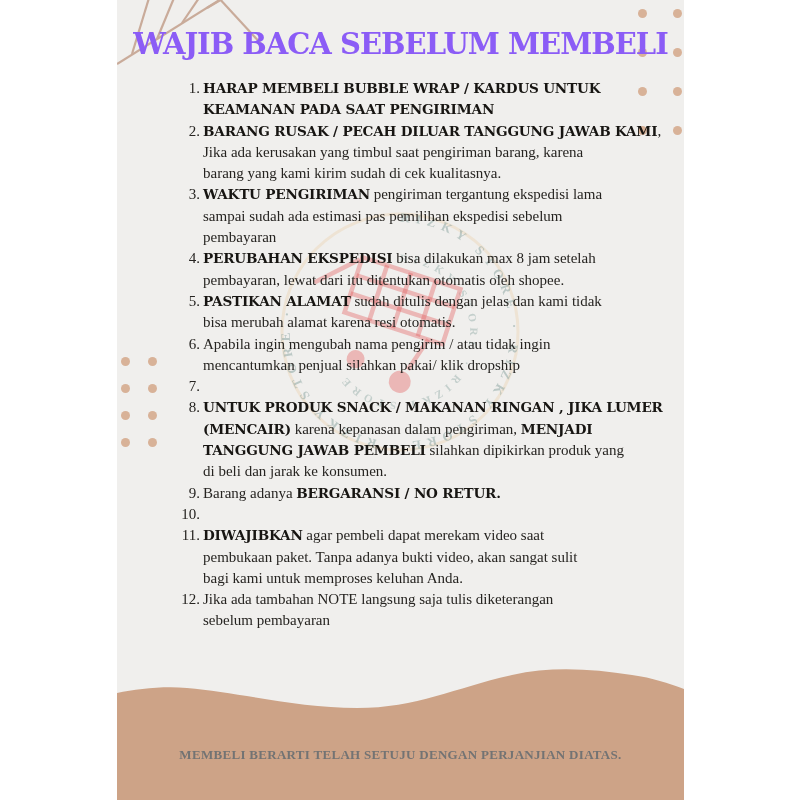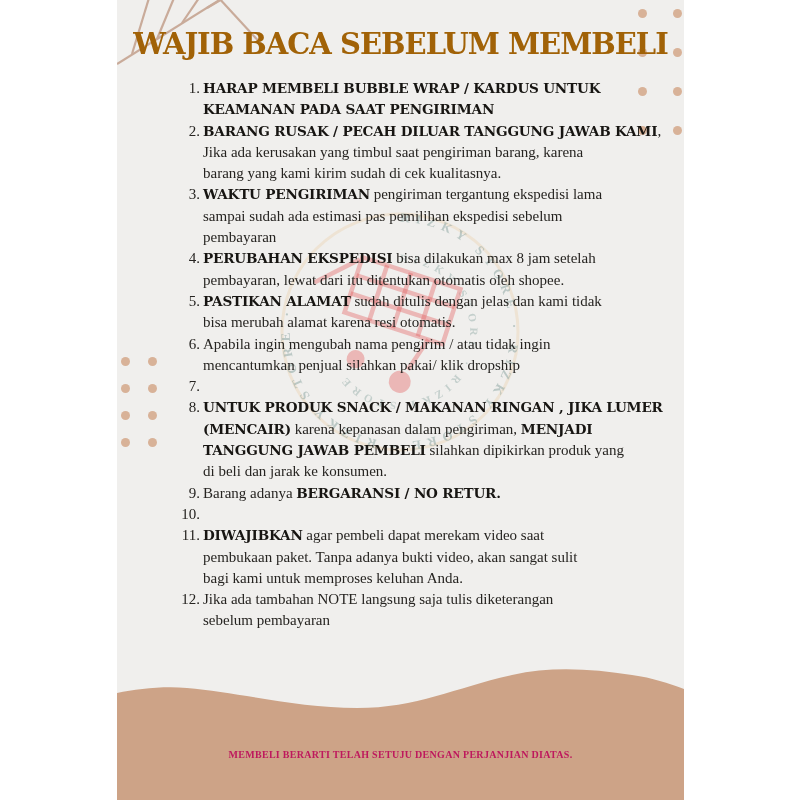--- a/index.html
+++ b/index.html
@@ -24,21 +24,21 @@
   .dots-tr{left:521px;top:9px;column-gap:26px;row-gap:30px;}
   .dots-left{left:4px;top:357px;column-gap:18px;row-gap:18px;}
 
   
   .watermark{position:absolute;left:148px;top:195px;pointer-events:none;}
 
   
   .title{
     position:relative; margin:26px 6px 16px; text-align:center;
     font-family:"DejaVu Serif", serif; font-weight:bold;
-    font-size:29px; line-height:36px; letter-spacing:-1px; color:#a16207;
+    font-size:29px; line-height:36px; letter-spacing:-1px; color:#8b5cf6;
     z-index:2;
   }
 
   
   .policy{
     position:relative; list-style:none; z-index:2;
     font-size:15px; line-height:21.3px; color:#262421;
   }
   .policy li{display:flex;}
   .policy .num{
@@ -51,21 +51,21 @@
   .policy .txt b{
     font-family:"DejaVu Serif", serif; font-weight:bold;
     font-size:13.6px; letter-spacing:-0.2px; color:#171512;
   }
 
   
   .footer{position:absolute;left:0;bottom:0;width:567px;height:145px;z-index:3;}
   .footer svg{position:absolute;left:0;top:0;}
   .footer-text{
     position:absolute; left:0; right:0; bottom:32px; text-align:center;
-    font-size:10px; line-height:26px; letter-spacing:0.3px; color:#be185d;
+    font-size:13px; line-height:26px; letter-spacing:0.3px; color:#737373;
     font-weight:bold; font-family:"Liberation Serif", serif;
   }
 </style>
 </head>
 <body>
 
 <div class="poster">
 
   <svg class="fringe" width="170" height="72" viewBox="0 0 170 72">
     <g stroke="#c9ab9a" stroke-width="2.2" fill="none">

